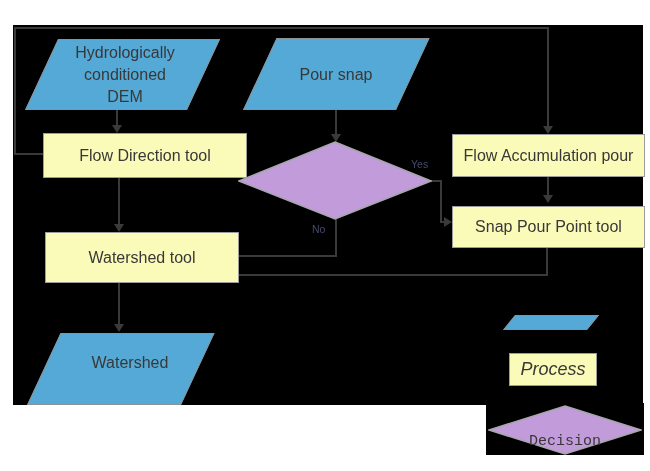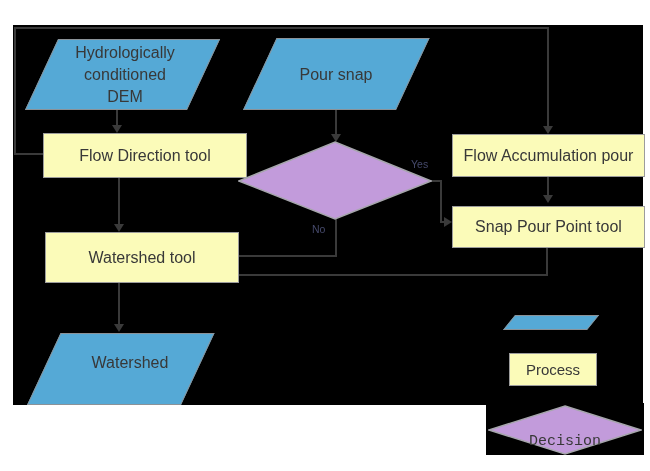--- a/index.html
+++ b/index.html
@@ -105,21 +105,21 @@
   <svg class="dia-svg" style="left:238px;top:141px;" width="194" height="79">
     <polygon points="97,1 193,40 97,78 1,40"></polygon>
   </svg>
 
   <div class="edge-lbl" style="left:411px;top:158px;">Yes</div>
   <div class="edge-lbl" style="left:312px;top:223px;">No</div>
 
   <div class="shape par" style="left:503px;top:315px;width:84px;height:15px;transform:skewX(-39deg);"></div>
 
   <div class="shape rect" style="left:509px;top:353px;width:88px;height:33px;">
-    <span class="node-text" style="font-size:15px;">Process</span>
+    <span class="node-text" style="font-size:18px;font-style:italic;">Process</span>
   </div>
 
   <svg class="dia-svg" style="left:488px;top:405px;" width="154" height="50">
     <polygon points="77,1 153,25 77,49 1,25"></polygon>
   </svg>
   <div class="lbl" style="left:504px;top:432px;width:122px;height:20px;font-size:15px;font-family:Liberation Mono, monospace;">Decision</div>
 
 </div>
 
 </body></html>

